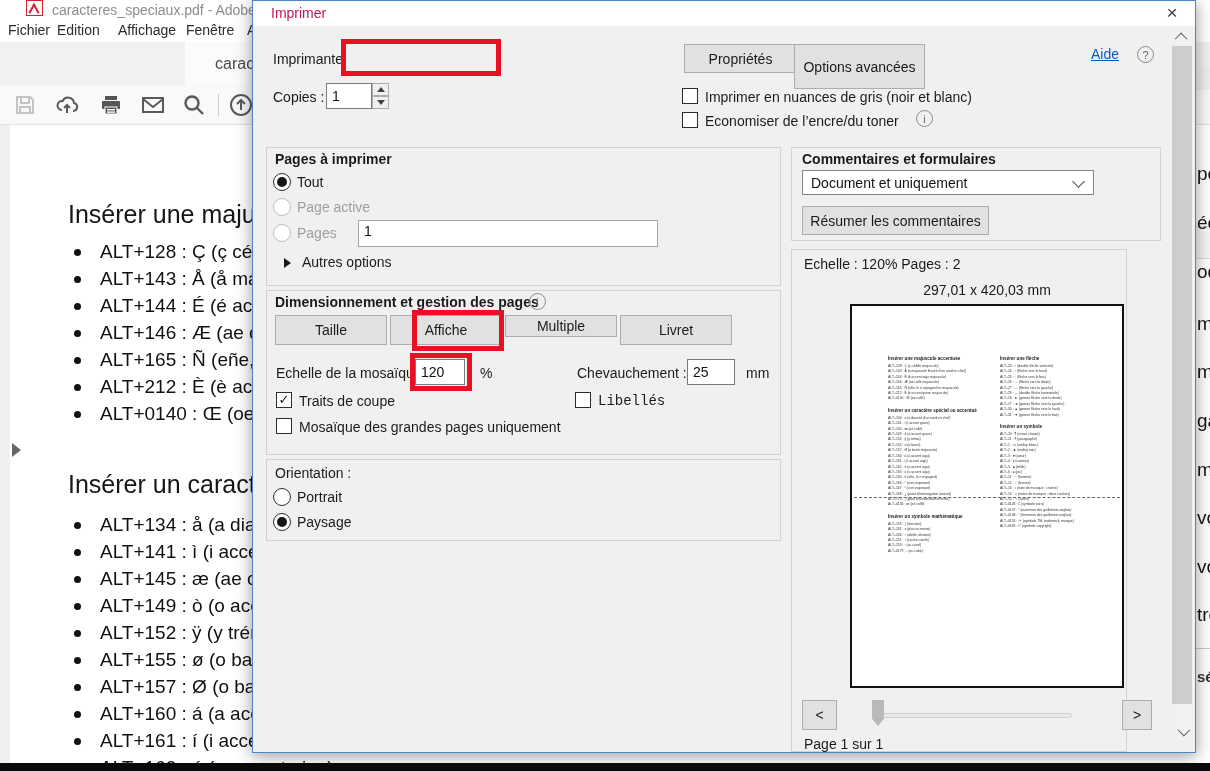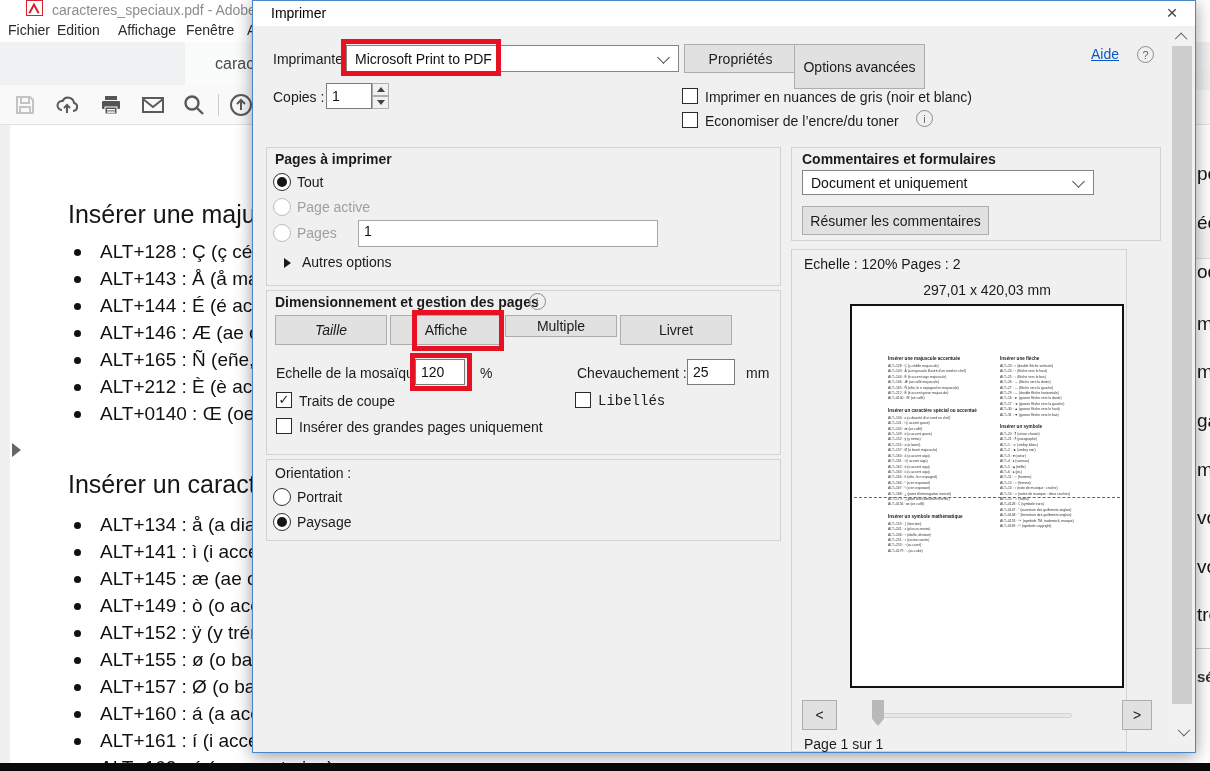--- a/index.html
+++ b/index.html
@@ -44,21 +44,21 @@
   .frags span:nth-of-type(10){top:604px;}
   .frags span:nth-of-type(11){top:668px;font-size:15px;font-weight:bold;color:#333;}
   .right-band{position:absolute;left:1196px;top:68px;width:14px;height:22px;background:#eef0f0;}
   .right-box{position:absolute;left:1196px;top:226px;width:14px;height:31px;background:#f6f6f6;border-top:1px solid #ddd;border-bottom:1px solid #ddd;}
   .right-divider{position:absolute;left:1196px;top:648px;width:14px;height:1px;background:#cbcbcb;}
   .blackbar{position:absolute;left:0;top:763px;width:1210px;height:8px;background:#0a0a0a;}
   
   .dlg{position:absolute;left:252px;top:0;width:944px;height:753px;background:#f0f0f0;
        border:1px solid #4a86c8;box-sizing:border-box;box-shadow:0 3px 16px rgba(0,0,0,.4);}
   .dlg-titlebar{position:absolute;left:0;top:0;width:100%;height:25px;background:#fff;}
-  .dlg-title{position:absolute;left:18px;top:4px;font-size:14px;color:#000000;}
+  .dlg-title{position:absolute;left:18px;top:4px;font-size:14px;color:#be185d;}
   .dlg-close{position:absolute;right:12px;top:0px;width:22px;height:24px;font-size:19px;color:#444;
        display:flex;align-items:center;justify-content:center;cursor:pointer;}
   .lbl{position:absolute;font-size:14px;color:#1b1b1b;white-space:nowrap;}
   .lbl.dis{color:#9f9f9f;}
   .b{font-weight:bold;}
   .btn{position:absolute;background:#e1e1e1;border:1px solid #adadad;box-sizing:border-box;font-size:14px;
        color:#1b1b1b;display:flex;align-items:center;justify-content:center;white-space:nowrap;cursor:pointer;}
   .inp{position:absolute;background:#fff;border:1px solid #7a7a7a;box-sizing:border-box;font-size:14px;
        color:#111;display:flex;align-items:center;padding:0 5px;white-space:nowrap;}
   .sel{position:absolute;background:#fff;border:1px solid #848484;box-sizing:border-box;font-size:14px;
@@ -215,24 +215,20 @@
 
   <div class="blackbar"></div>
 
   <div class="dlg">
     <div class="dlg-titlebar">
       <span class="dlg-title">Imprimer</span>
       <span class="dlg-close">×</span>
     </div>
 
     <span class="lbl" style="left:20px;top:50px;">Imprimante</span>
-    <div class="sel" style="left:93px;top:44px;width:333px;height:27px;">
-      <span>Microsoft Print to PDF</span>
-      <span class="chevron"></span>
-    </div>
     <div class="redbox" style="left:88px;top:38px;width:160px;height:37px;"></div>
     <div class="btn" style="left:431px;top:43px;width:113px;height:29px;">Propriétés</div>
     <div class="btn" style="left:541px;top:43px;width:131px;height:45px;">Options avancées</div>
     <span class="aide" style="left:838px;top:45px;">Aide</span>
     <span class="circ" style="left:884px;top:45px;">?</span>
 
     <span class="lbl" style="left:20px;top:88px;">Copies :</span>
     <div class="inp" style="left:73px;top:82px;width:46px;height:26px;">1</div>
     <div class="spinner" style="left:119px;top:82px;">
       <div class="spin-half" style="top:0;">
@@ -257,40 +253,40 @@
       <span class="radio dis" style="left:6px;top:76px;"></span>
       <span class="lbl dis" style="left:30px;top:77px;">Pages</span>
       <div class="inp" style="left:91px;top:72px;width:300px;height:27px;border-color:#a6a6a6;align-items:flex-start;padding-top:2px;">1</div>
       <span class="tri-rt" style="left:17px;top:110px;"></span>
       <span class="lbl" style="left:35px;top:106px;">Autres options</span>
     </div>
 
     <div class="panel" style="left:13px;top:289px;width:515px;height:165px;">
       <span class="lbl b" style="left:8px;top:3px;">Dimensionnement et gestion des pages</span>
       <span class="circ" style="left:262px;top:2px;">i</span>
-      <div class="btn" style="left:8px;top:24px;width:112px;height:30px;font-style:italic;">Taille</div>
+      <div class="btn" style="left:8px;top:24px;width:112px;height:30px;">Taille</div>
       <div class="btn" style="left:123px;top:24px;width:112px;height:30px;">Affiche</div>
       <div class="btn" style="left:238px;top:24px;width:112px;height:22px;">Multiple</div>
       <div class="btn" style="left:353px;top:24px;width:112px;height:30px;">Livret</div>
       <div class="redbox" style="left:145px;top:19px;width:92px;height:41px;"></div>
 
       <span class="lbl" style="left:9px;top:74px;">Echelle de la mosaïque</span>
       <div class="inp" style="left:148px;top:68px;width:50px;height:26px;">120</div>
       <div class="redbox" style="left:143px;top:62px;width:62px;height:38px;"></div>
       <span class="lbl" style="left:213px;top:74px;">%</span>
       <span class="lbl" style="left:310px;top:74px;">Chevauchement :</span>
       <div class="inp" style="left:420px;top:68px;width:48px;height:26px;">25</div>
       <span class="lbl" style="left:479px;top:74px;">mm</span>
 
       <span class="cb" style="left:9px;top:101px;">✓</span>
       <span class="lbl" style="left:32px;top:102px;">Traits de coupe</span>
       <span class="cb" style="left:308px;top:101px;"></span>
       <span class="lbl" style="left:331px;top:102px;font-family:Liberation Mono, monospace;">Libellés</span>
       <span class="cb" style="left:9px;top:127px;"></span>
-      <span class="lbl" style="left:32px;top:128px;">Insérer des grandes pages uniquement</span>
+      <span class="lbl" style="left:32px;top:128px;">Mosaïque des grandes pages uniquement</span>
     </div>
 
     <div class="panel" style="left:13px;top:458px;width:515px;height:82px;">
       <span class="lbl" style="left:8px;top:5px;">Orientation :</span>
       <span class="radio" style="left:6px;top:28px;"></span>
       <span class="lbl" style="left:30px;top:29px;">Portrait</span>
       <span class="radio sel2" style="left:6px;top:53px;"></span>
       <span class="lbl" style="left:30px;top:54px;">Paysage</span>
     </div>
 

